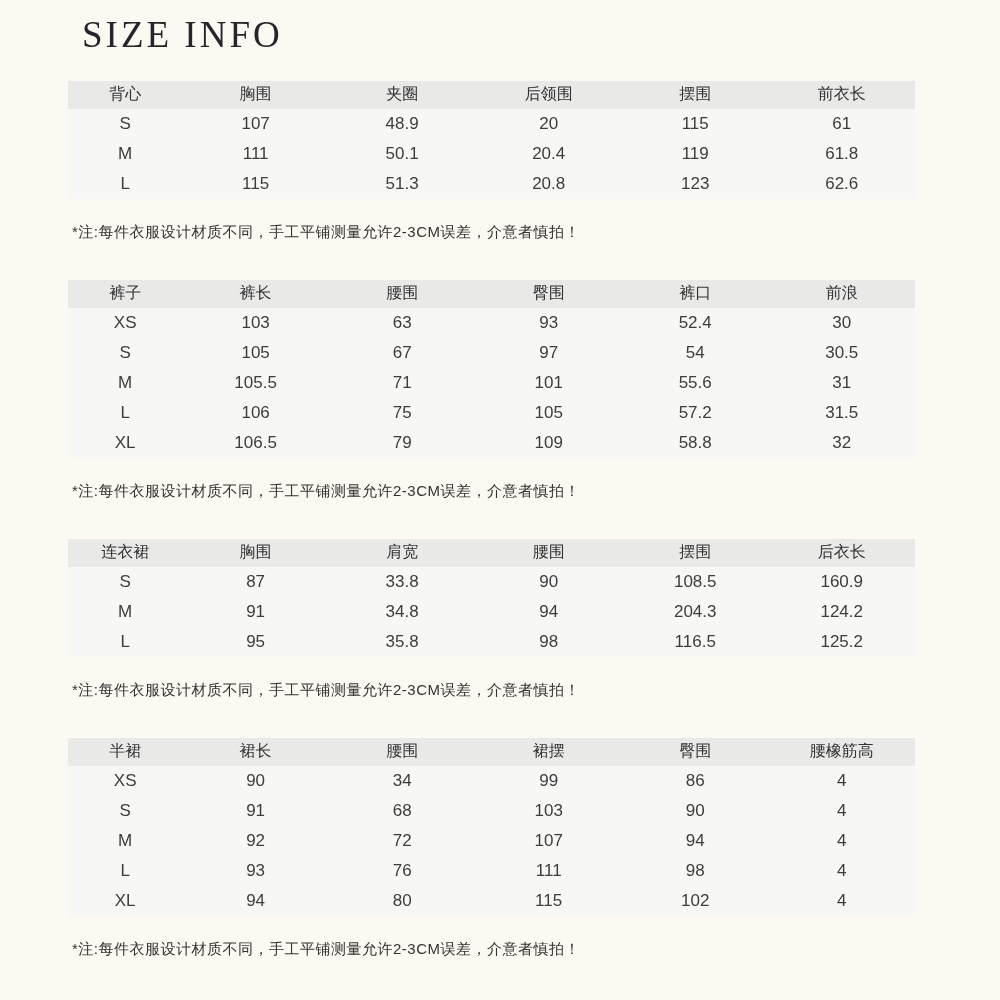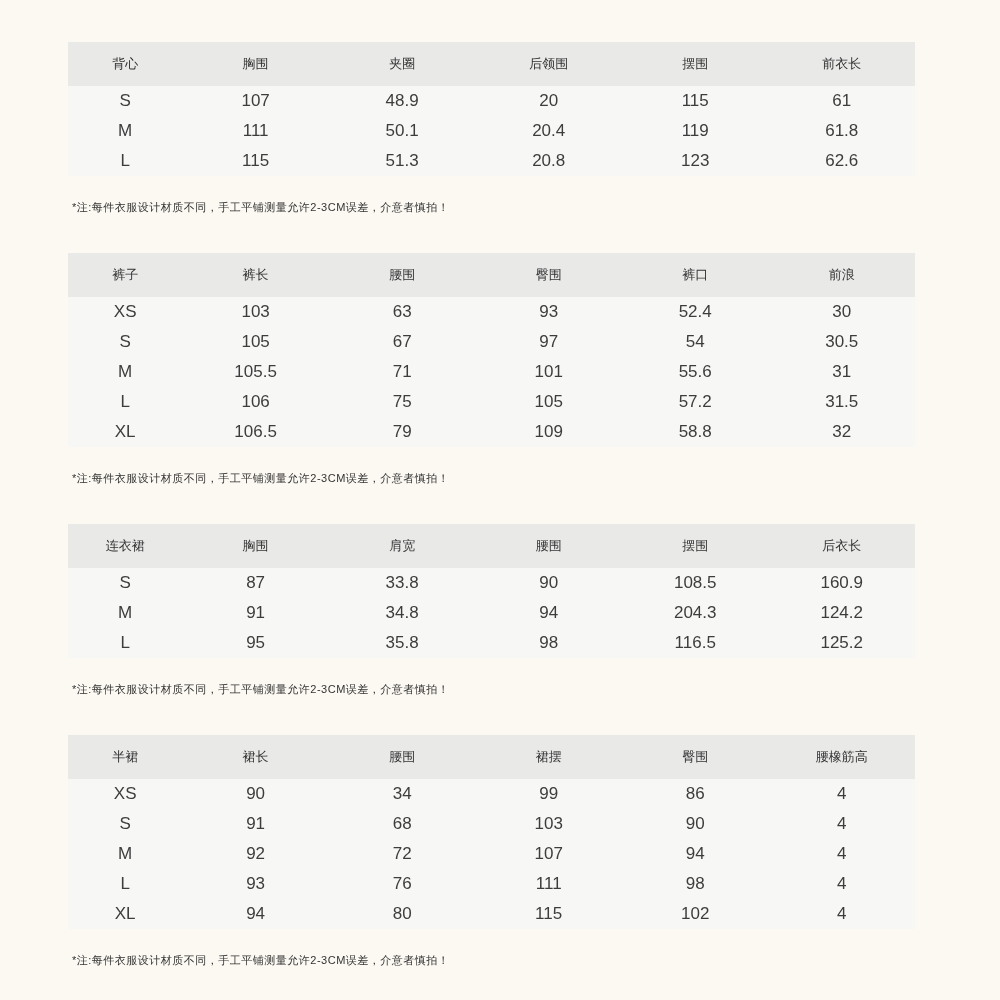--- a/index.html
+++ b/index.html
@@ -50,44 +50,45 @@
     margin-left: 68px;
     border-collapse: collapse;
     table-layout: fixed;
     background: var(--table-body-bg, #f7f7f5);
   }
   table.size-table col.c-size { width: 13.5%; }
   table.size-table thead th {
     background: var(--table-header-bg, #e9e9e8);
     height: 28px;
     font-weight: normal;
-    font-size: 13px;
+    font-size: 16px;
     color: var(--header-text-color, #333333);
     text-align: center;
-    padding: 8px;
+    padding: 0;
   }
   table.size-table tbody td {
     height: 30px;
     font-size: 17px;
     text-align: center;
     color: var(--text-color, #3d3d3d);
     padding: 0;
   }
   .note {
-    font-size: 11px;
+    font-size: 15px;
     color: var(--header-text-color, #333333);
     margin: 24px 0 0 72px;
     letter-spacing: 0.5px;
   }
 </style>
 </head>
 <body>
 
 <div class="page">
   <div class="title-block">
+    <h1 class="title-en">SIZE INFO</h1>
   </div>
   <div id="tables-container">
   <div class="table-section first">
     <table class="size-table">
       <colgroup>
         <col class="c-size">
             <col>
             <col>
             <col>
             <col>

